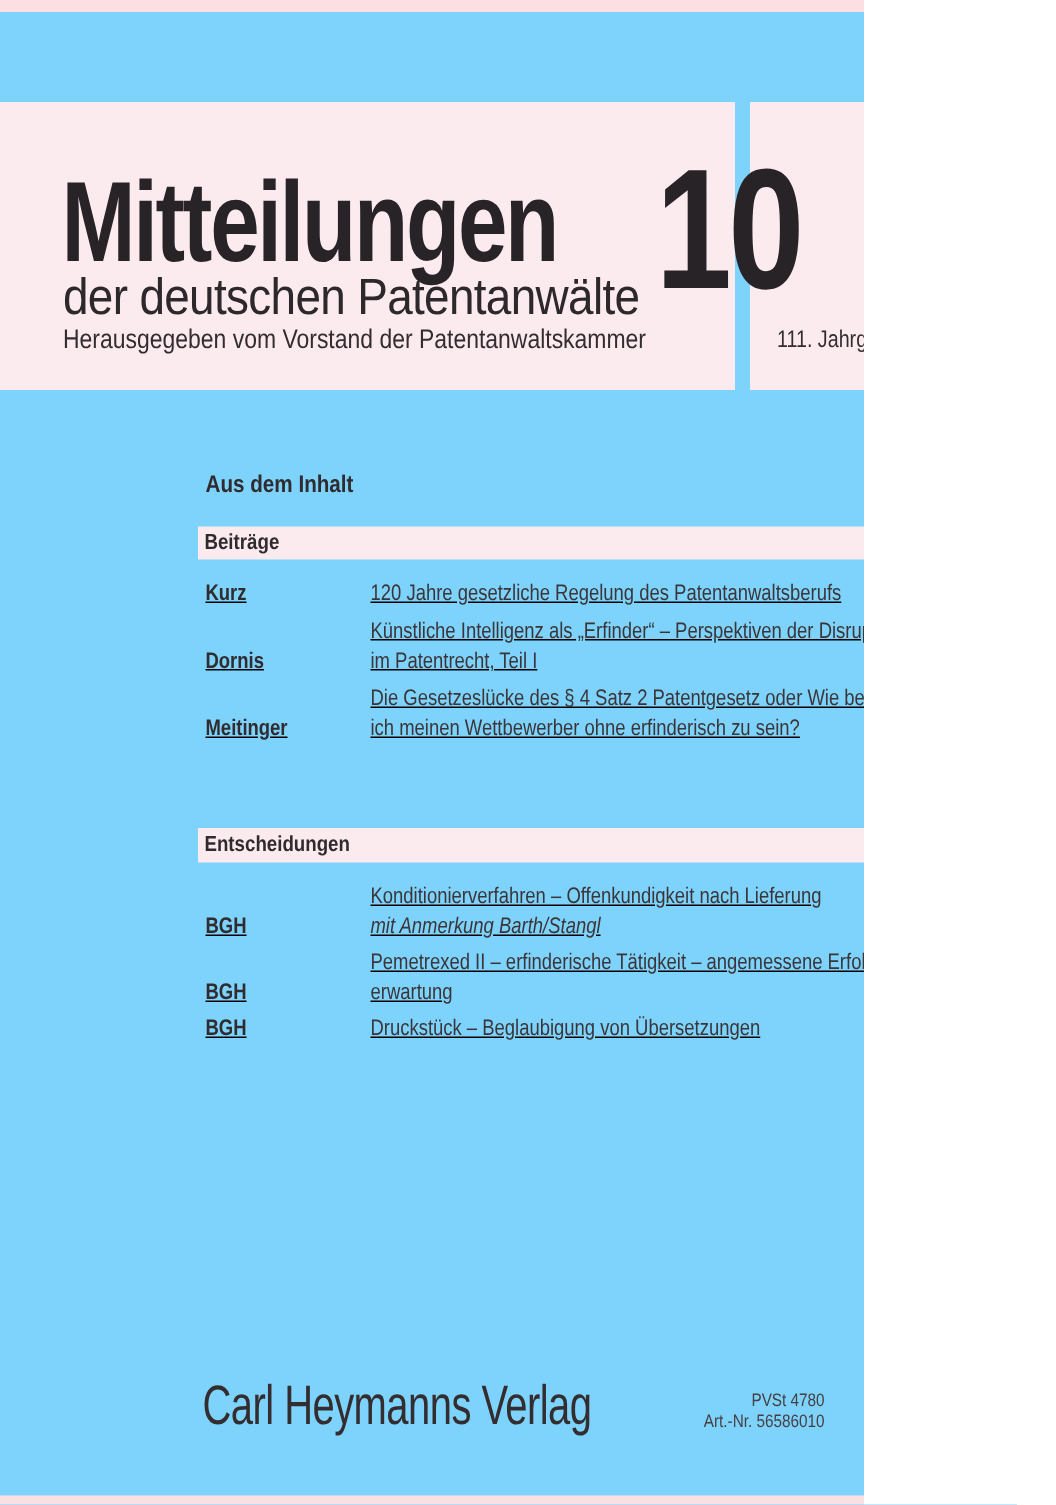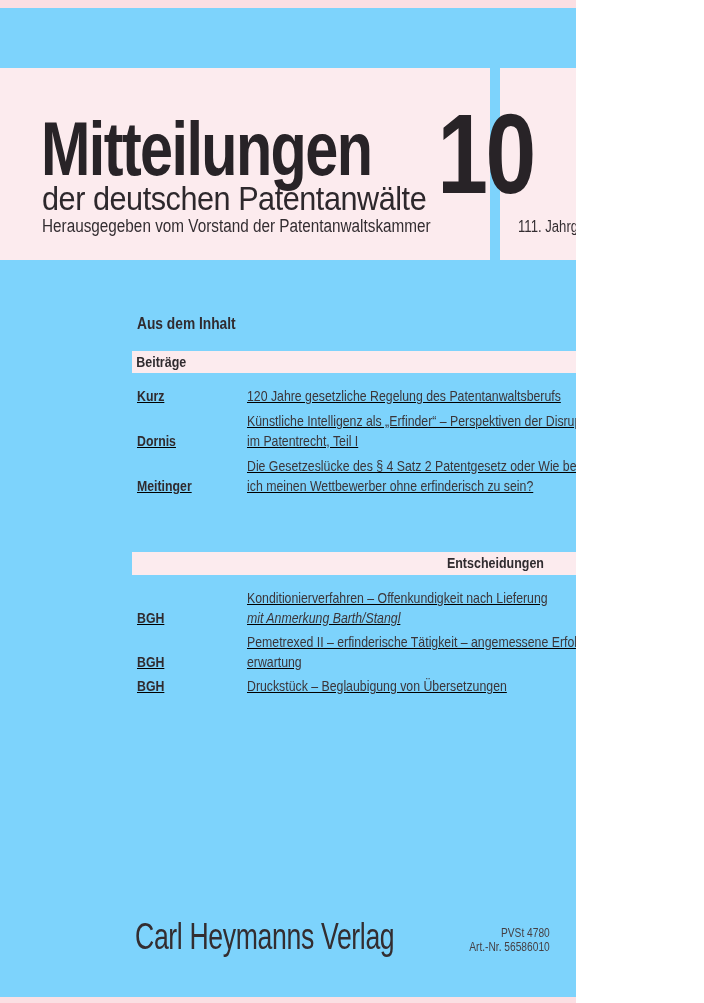--- a/index.html
+++ b/index.html
@@ -57,21 +57,21 @@
     font-size:16px;font-weight:bold;line-height:1;
     color:#302b2f;white-space:nowrap;
     transform:scaleX(0.86);transform-origin:0 0;
   }
 
   .section-bar{
     position:absolute;left:132px;width:479px;height:22px;
     background:#fcebee;
   }
   .section-bar.bar-1{top:351px;}
-  .section-bar.bar-2{top:552px;height:23px;text-align:right;}
+  .section-bar.bar-2{top:552px;height:23px;}
   .section-bar .bar-label{
     padding-left:5px;
     font-size:14.5px;font-weight:bold;line-height:22px;
     color:#302b2f;white-space:nowrap;
     transform:scaleX(0.86);transform-origin:0 0;
   }
   .section-bar.bar-2 .bar-label{line-height:23px;}
 
   .entry-list{position:absolute;left:137px;width:480px;}
   .entry-list.list-1{top:386px;}

